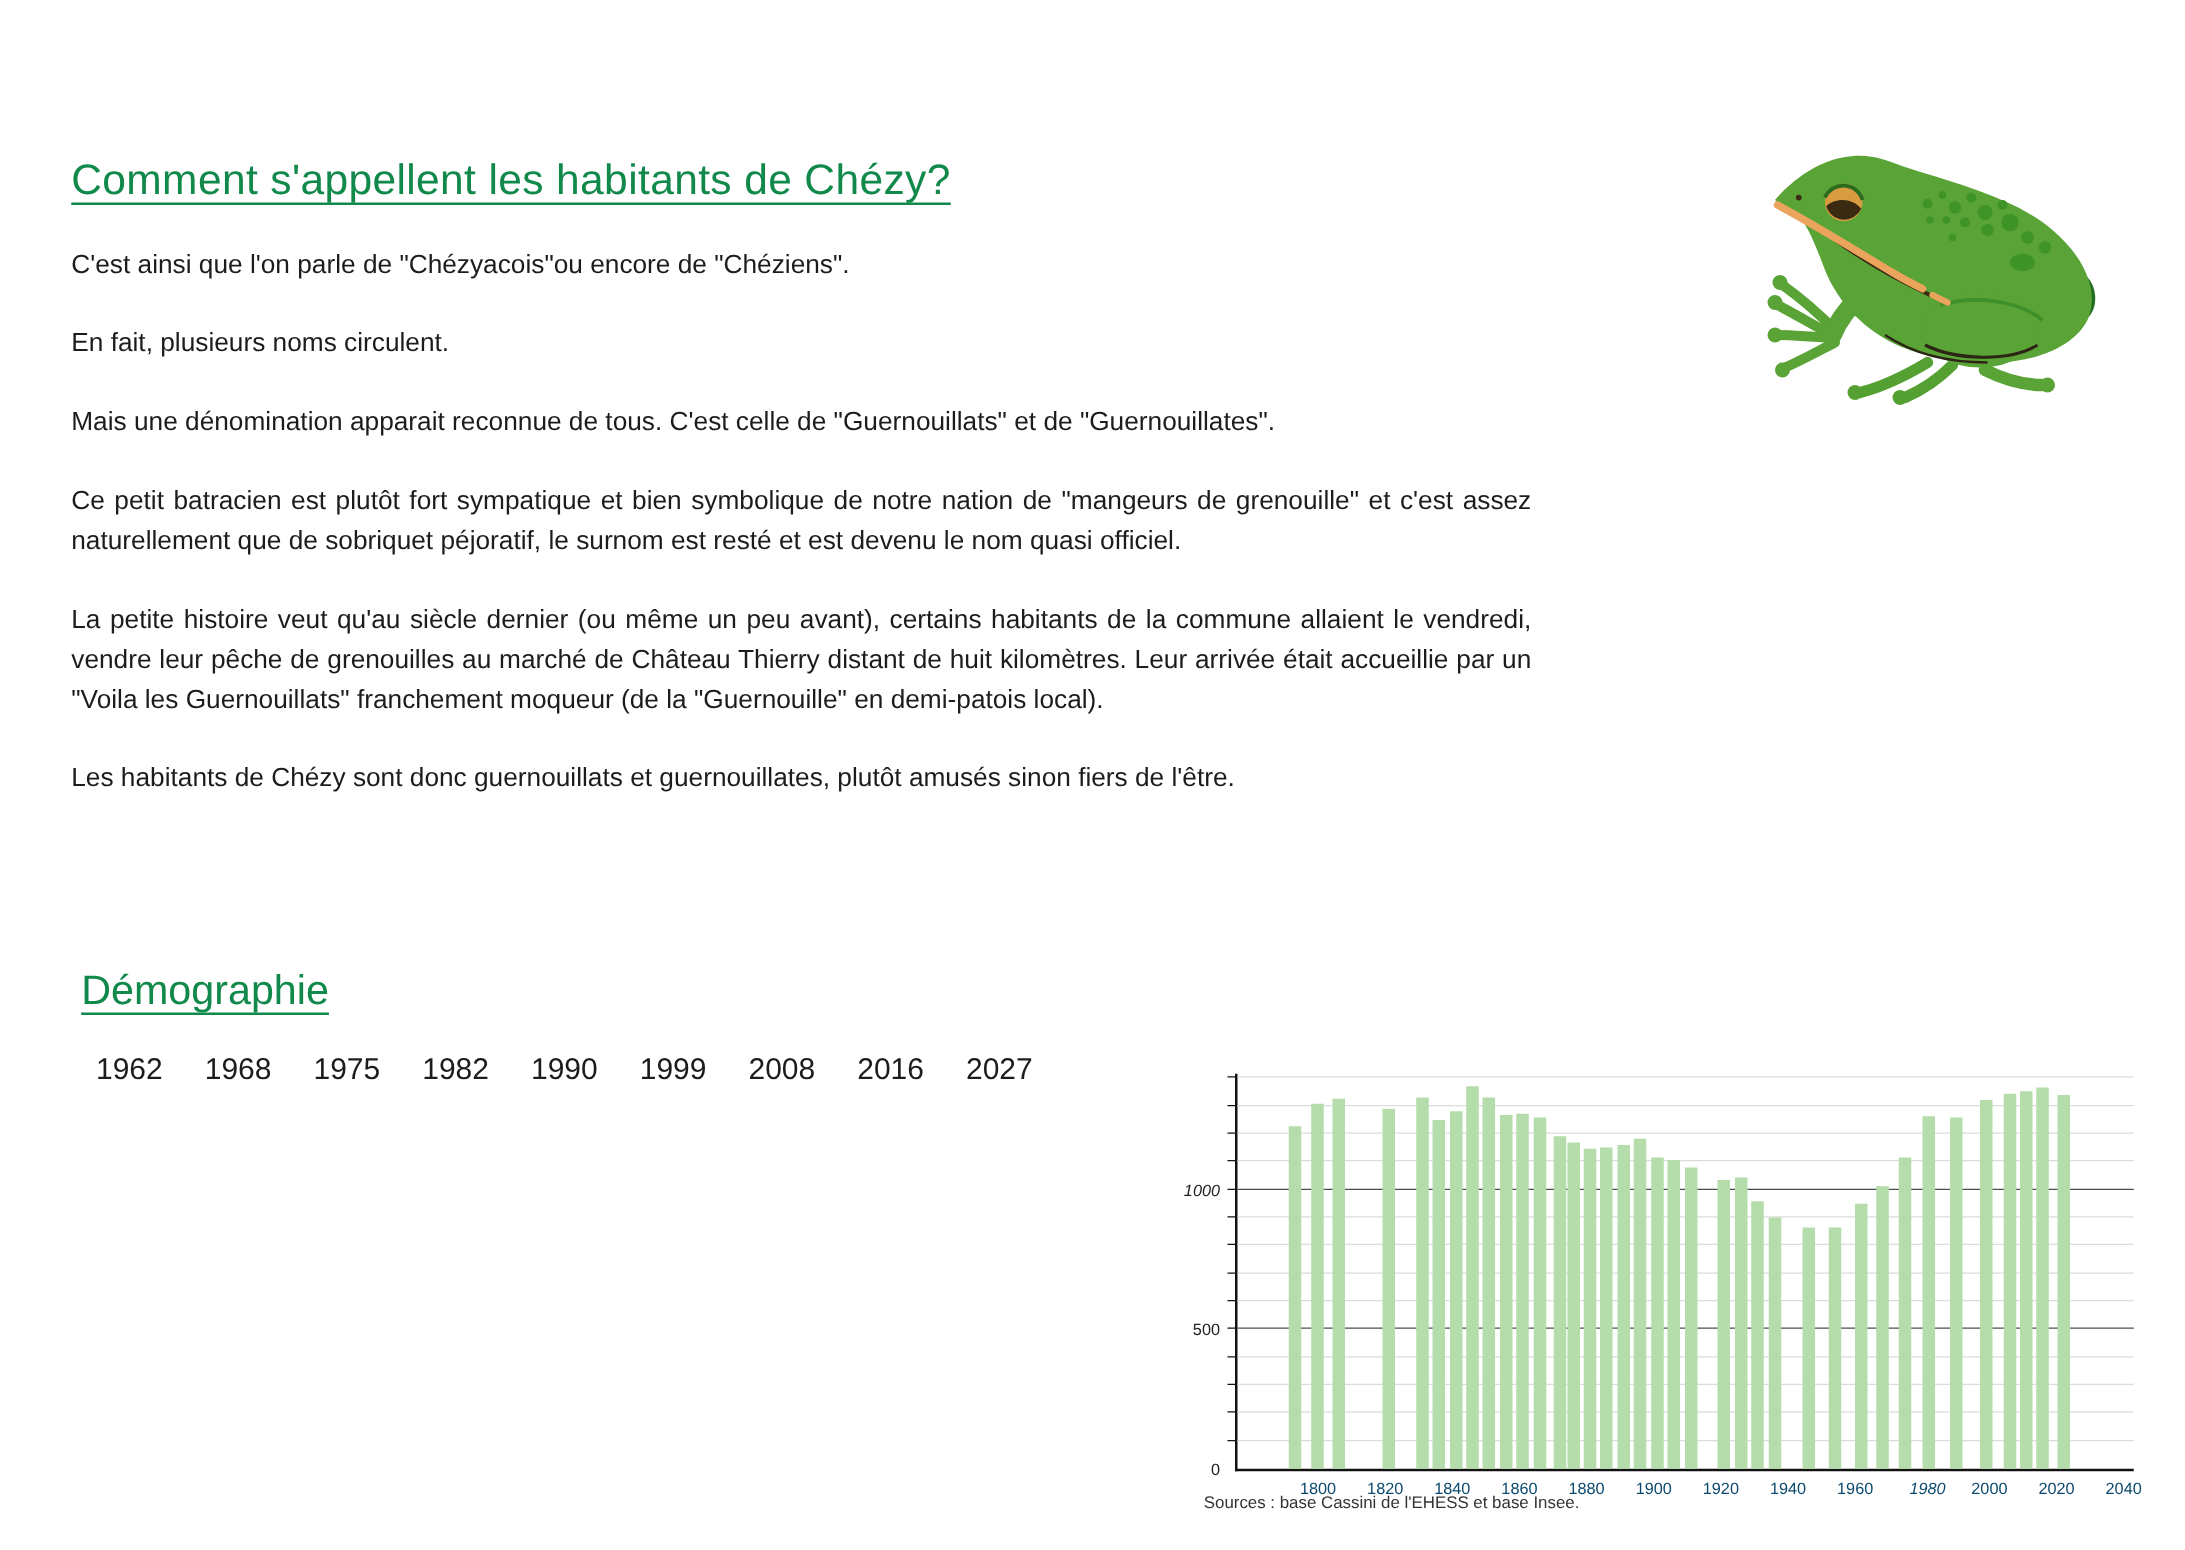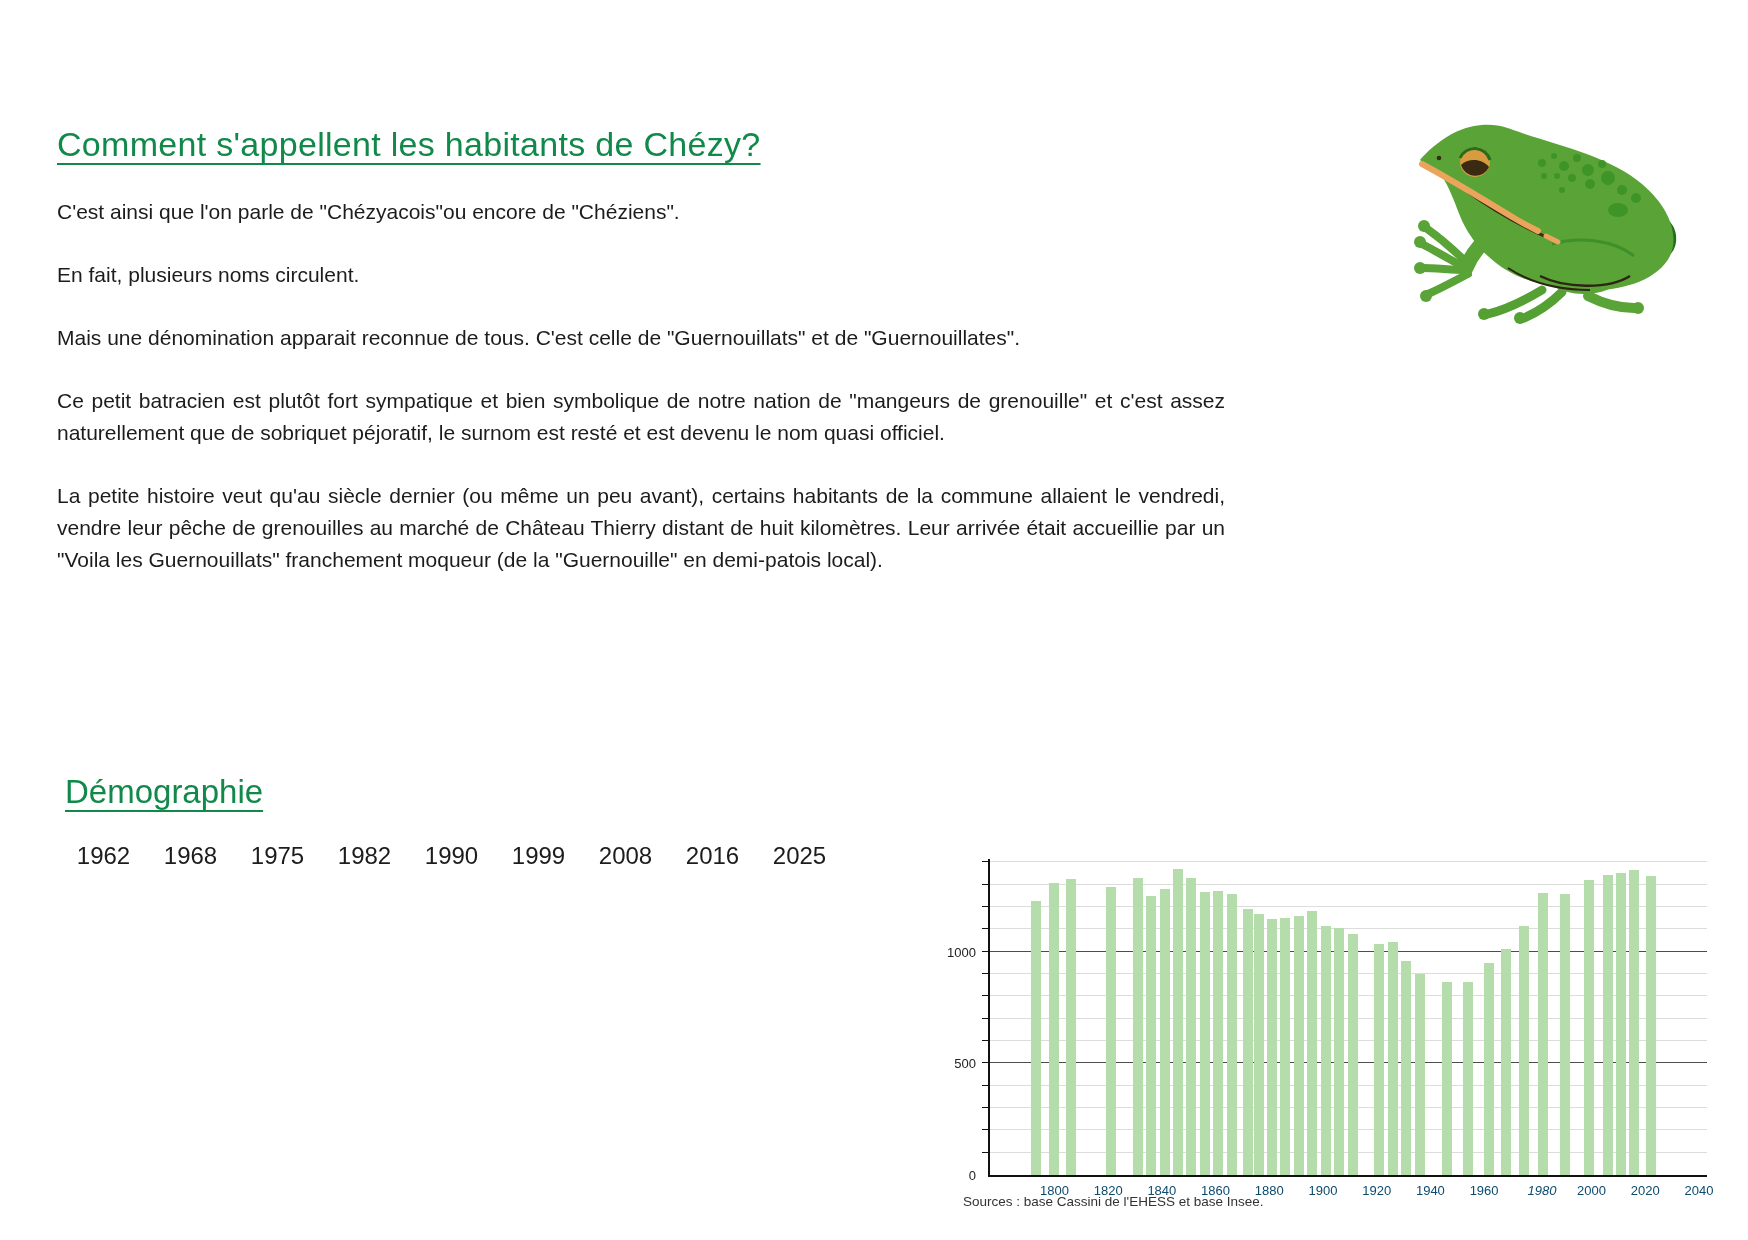--- a/index.html
+++ b/index.html
@@ -113,35 +113,36 @@
     </g>
   </svg>
 </div>
 
 <div class="article">
   <p>C'est ainsi que l'on parle de "Chézyacois"ou encore de "Chéziens".</p>
   <p>En fait, plusieurs noms circulent.</p>
   <p>Mais une dénomination apparait reconnue de tous. C'est celle de "Guernouillats" et de "Guernouillates".</p>
   <p class="justify">Ce petit batracien est plutôt fort sympatique et bien symbolique de notre nation de "mangeurs de grenouille" et c'est assez naturellement que de sobriquet péjoratif, le surnom est resté et est devenu le nom quasi officiel.</p>
   <p class="justify">La petite histoire veut qu'au siècle dernier (ou même un peu avant), certains habitants de la commune allaient le vendredi, vendre leur pêche de grenouilles au marché de Château Thierry distant de huit kilomètres. Leur arrivée était accueillie par un "Voila les Guernouillats" franchement moqueur (de la "Guernouille" en demi-patois local).</p>
+  <p>Les habitants de Chézy sont donc guernouillats et guernouillates, plutôt amusés sinon fiers de l'être.</p>
 </div>
 
 <h2 class="h2">Démographie</h2>
 
 <div class="demo-table">
   <div class="demo-row">
       <div class="cell">1962</div>
       <div class="cell">1968</div>
       <div class="cell">1975</div>
       <div class="cell">1982</div>
       <div class="cell">1990</div>
       <div class="cell">1999</div>
       <div class="cell">2008</div>
       <div class="cell">2016</div>
-      <div class="cell">2025</div>
+      <div class="cell">2027</div>
     </div>
 </div>
 
 <div class="chart">
     <div class="gridline" style="bottom: 22.3322px;"></div>
     <div class="ytick" style="bottom: 22.3322px;"></div>
     <div class="gridline" style="bottom: 44.6643px;"></div>
     <div class="ytick" style="bottom: 44.6643px;"></div>
     <div class="gridline" style="bottom: 66.9965px;"></div>
     <div class="ytick" style="bottom: 66.9965px;"></div>
@@ -162,21 +163,21 @@
     <div class="gridline" style="bottom: 245.654px;"></div>
     <div class="ytick" style="bottom: 245.654px;"></div>
     <div class="gridline" style="bottom: 267.986px;"></div>
     <div class="ytick" style="bottom: 267.986px;"></div>
     <div class="gridline" style="bottom: 290.318px;"></div>
     <div class="ytick" style="bottom: 290.318px;"></div>
     <div class="gridline" style="bottom: 312.65px;"></div>
     <div class="ytick" style="bottom: 312.65px;"></div>
     <div class="ylabel" style="bottom: -8px;">0</div>
     <div class="ylabel" style="bottom: 103.661px;">500</div>
-    <div class="ylabel" style="bottom: 215.322px;">1000</div>
+    <div class="ylabel" style="bottom: 215.322px; font-style: italic;">1000</div>
     <div class="xlabel" style="left: 40.4494px;">1800</div>
     <div class="xlabel" style="left: 94.1573px;">1820</div>
     <div class="xlabel" style="left: 147.865px;">1840</div>
     <div class="xlabel" style="left: 201.573px;">1860</div>
     <div class="xlabel" style="left: 255.281px;">1880</div>
     <div class="xlabel" style="left: 308.989px;">1900</div>
     <div class="xlabel" style="left: 362.697px;">1920</div>
     <div class="xlabel" style="left: 416.404px;">1940</div>
     <div class="xlabel" style="left: 470.112px;">1960</div>
     <div class="xlabel" style="left: 528px; font-style: italic;">1980</div>

